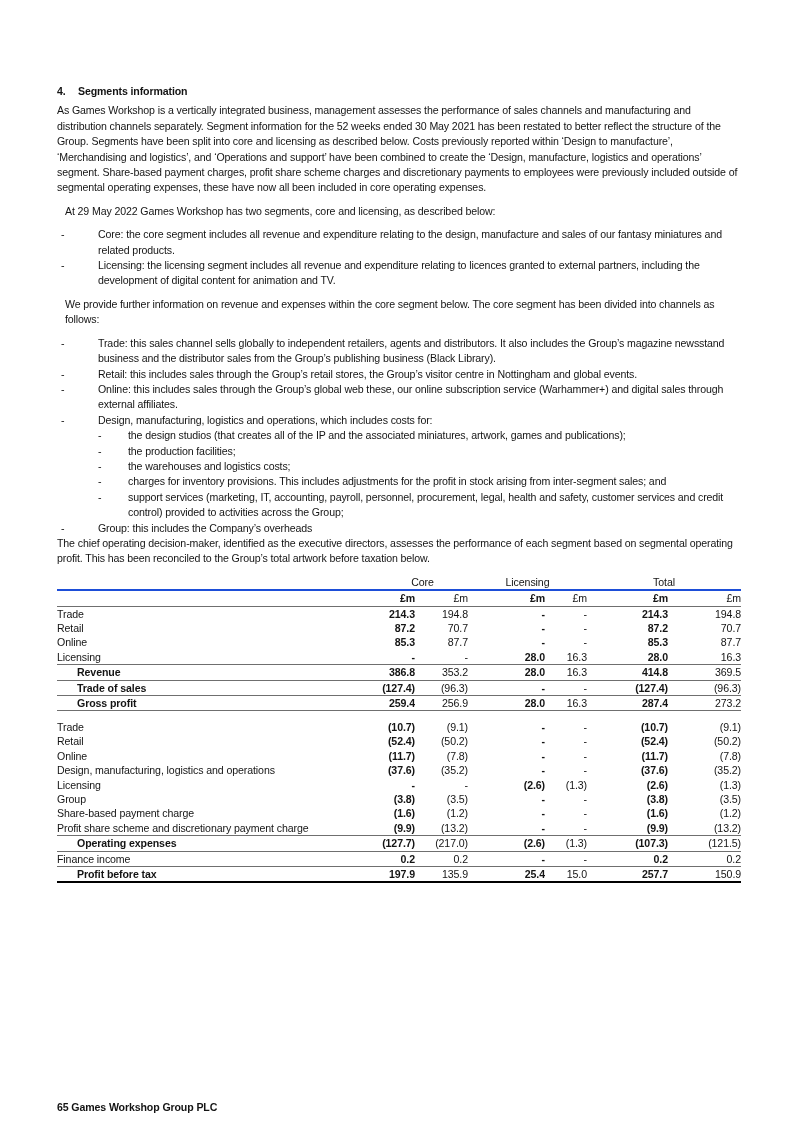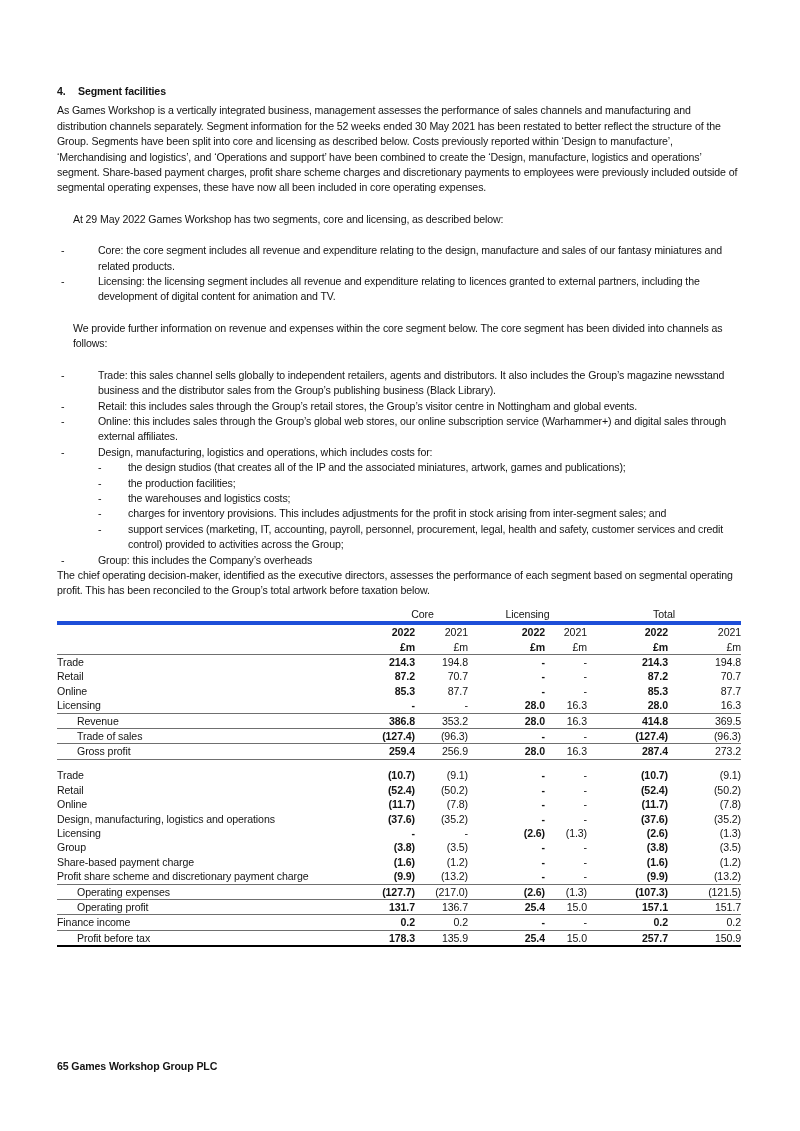--- a/index.html
+++ b/index.html
@@ -11,55 +11,55 @@
     color: #141414;
   }
   .page { position: relative; width: 800px; height: 1131px; overflow: hidden; background: #fff; }
   .content {
     position: absolute; left: 57px; top: 84px; width: 686px;
     font-size: 10.6px; line-height: 15.4px; letter-spacing: -0.12px;
   }
   .heading { display: flex; font-weight: 700; margin: 0 0 4px 0; }
   .heading .hnum { flex: none; width: 21px; }
   p.para { margin: 0 0 8px 0; }
-  p.tight { margin: 16px; }
+  p.tight { margin: 8px; }
   .list { margin: 0; }
   .list.gap { margin-bottom: 8px; }
   .li { display: flex; }
   .li .dash { flex: none; width: 29px; padding-left: 4px; }
   .li.l2 { margin-left: 39px; }
   .li.l2 .dash { width: 20px; padding-left: 2px; }
   .li .litext { flex: 1; margin-left: 12px; }
   .para4 { margin: 18px 0 16px 0; }
 
   table.fin { border-collapse: collapse; table-layout: fixed; width: 684px; font-size: 10.6px; letter-spacing: -0.1px; }
   .fin td { padding: 1px 0 1px 0; line-height: 12.4px; vertical-align: bottom; white-space: nowrap; overflow: hidden; }
   .fin td:nth-child(even) { font-weight: 700; }
   .fin td.num { text-align: right; }
-  .fin tr.ghead td { font-weight: 400; text-align: center; border-bottom: 4px solid #1d4ed8; }
+  .fin tr.ghead td { font-weight: 400; text-align: center; border-bottom: 2px solid #1d4ed8; }
   .fin tr.uhead td { border-bottom: 1px solid #6f6f6f; }
-  .fin tr.b td:first-child { font-weight: 400; padding-left: 20px; }
+  .fin tr.b td:first-child { font-weight: 700; padding-left: 20px; }
   .fin tr.rl td { border-bottom: 1px solid #6f6f6f; }
   .fin tr.rthick td { border-bottom: 2.5px solid #000; margin-left: 24px; }
   .fin tr.spacer td { height: 9px; padding: 0; font-size: 0; }
 
   .footer {
-    position: absolute; left: 57px; top: 1060px;
+    position: absolute; left: 57px; top: 1101px;
     font-size: 10.6px; font-weight: 700; letter-spacing: -0.12px;
   }
 </style>
 </head>
 <body>
 
 <div class="page">
   <div class="content">
 
     <div class="heading">
       <span class="hnum">4.</span>
-      <span class="htitle">Segment facilities</span>
+      <span class="htitle">Segments information</span>
     </div>
 
     <p class="para">As Games Workshop is a vertically integrated business, management assesses the performance of sales channels and manufacturing and distribution channels separately. Segment information for the 52 weeks ended 30 May 2021 has been restated to better reflect the structure of the Group. Segments have been split into core and licensing as described below. Costs previously reported within ‘Design to manufacture’, ‘Merchandising and logistics’, and ‘Operations and support’ have been combined to create the ‘Design, manufacture, logistics and operations’ segment. Share-based payment charges, profit share scheme charges and discretionary payments to employees were previously included outside of segmental operating expenses, these have now all been included in core operating expenses.</p>
 
     <p class="para tight">At 29 May 2022 Games Workshop has two segments, core and licensing, as described below:</p>
     <div class="list gap">
       <div class="li l1">
         <span class="dash">-</span>
         <span class="litext">Core: the core segment includes all revenue and expenditure relating to the design, manufacture and sales of our fantasy miniatures and related products.</span>
       </div>
@@ -74,21 +74,21 @@
       <div class="li l1">
         <span class="dash">-</span>
         <span class="litext">Trade: this sales channel sells globally to independent retailers, agents and distributors. It also includes the Group’s magazine newsstand business and the distributor sales from the Group’s publishing business (Black Library).</span>
       </div>
       <div class="li l1">
         <span class="dash">-</span>
         <span class="litext">Retail: this includes sales through the Group’s retail stores, the Group’s visitor centre in Nottingham and global events.</span>
       </div>
       <div class="li l1">
         <span class="dash">-</span>
-        <span class="litext">Online: this includes sales through the Group’s global web stores, our online subscription service (Warhammer+) and digital sales through external affiliates.</span>
+        <span class="litext">Online: this includes sales through the Group’s global web these, our online subscription service (Warhammer+) and digital sales through external affiliates.</span>
       </div>
       <div class="li l1">
         <span class="dash">-</span>
         <span class="litext">Design, manufacturing, logistics and operations, which includes costs for:</span>
       </div>
       <div class="li l2">
         <span class="dash">-</span>
         <span class="litext">the design studios (that creates all of the IP and the associated miniatures, artwork, games and publications);</span>
       </div>
       <div class="li l2">
@@ -125,29 +125,20 @@
           <col style="width:81px">
           <col style="width:73px">
       </colgroup>
       <tbody>
         <tr class="ghead">
           <td></td>
           <td colspan="2">Core</td>
           <td colspan="2">Licensing</td>
           <td colspan="2">Total</td>
         </tr>
-        <tr class="yhead">
-          <td></td>
-          <td class="num">2022</td>
-          <td class="num">2021</td>
-          <td class="num">2022</td>
-          <td class="num">2021</td>
-          <td class="num">2022</td>
-          <td class="num">2021</td>
-        </tr>
         <tr class="uhead">
           <td></td>
           <td class="num">£m</td>
           <td class="num">£m</td>
           <td class="num">£m</td>
           <td class="num">£m</td>
           <td class="num">£m</td>
           <td class="num">£m</td>
         </tr>
 
@@ -291,41 +282,32 @@
         </tr>
         <tr class="b rl">
           <td>Operating expenses</td>
           <td class="num">(127.7)</td>
           <td class="num">(217.0)</td>
           <td class="num">(2.6)</td>
           <td class="num">(1.3)</td>
           <td class="num">(107.3)</td>
           <td class="num">(121.5)</td>
         </tr>
-        <tr class="b rl">
-          <td>Operating profit</td>
-          <td class="num">131.7</td>
-          <td class="num">136.7</td>
-          <td class="num">25.4</td>
-          <td class="num">15.0</td>
-          <td class="num">157.1</td>
-          <td class="num">151.7</td>
-        </tr>
         <tr class="rl">
           <td>Finance income</td>
           <td class="num">0.2</td>
           <td class="num">0.2</td>
           <td class="num">-</td>
           <td class="num">-</td>
           <td class="num">0.2</td>
           <td class="num">0.2</td>
         </tr>
         <tr class="b rthick">
           <td>Profit before tax</td>
-          <td class="num">178.3</td>
+          <td class="num">197.9</td>
           <td class="num">135.9</td>
           <td class="num">25.4</td>
           <td class="num">15.0</td>
           <td class="num">257.7</td>
           <td class="num">150.9</td>
         </tr>
       </tbody>
     </table>
 
   </div>

